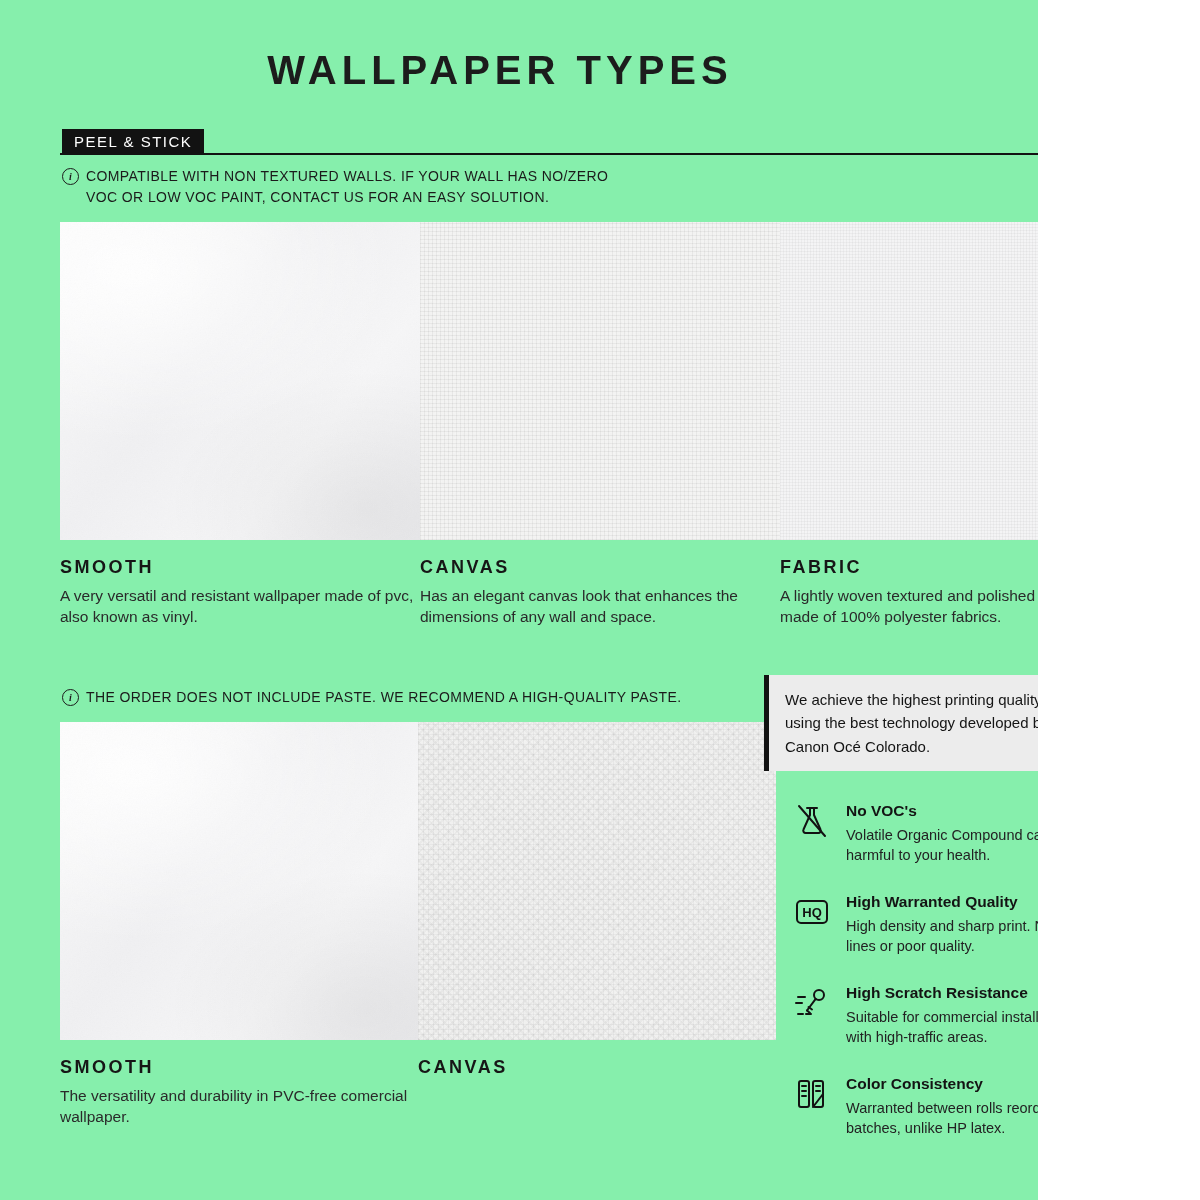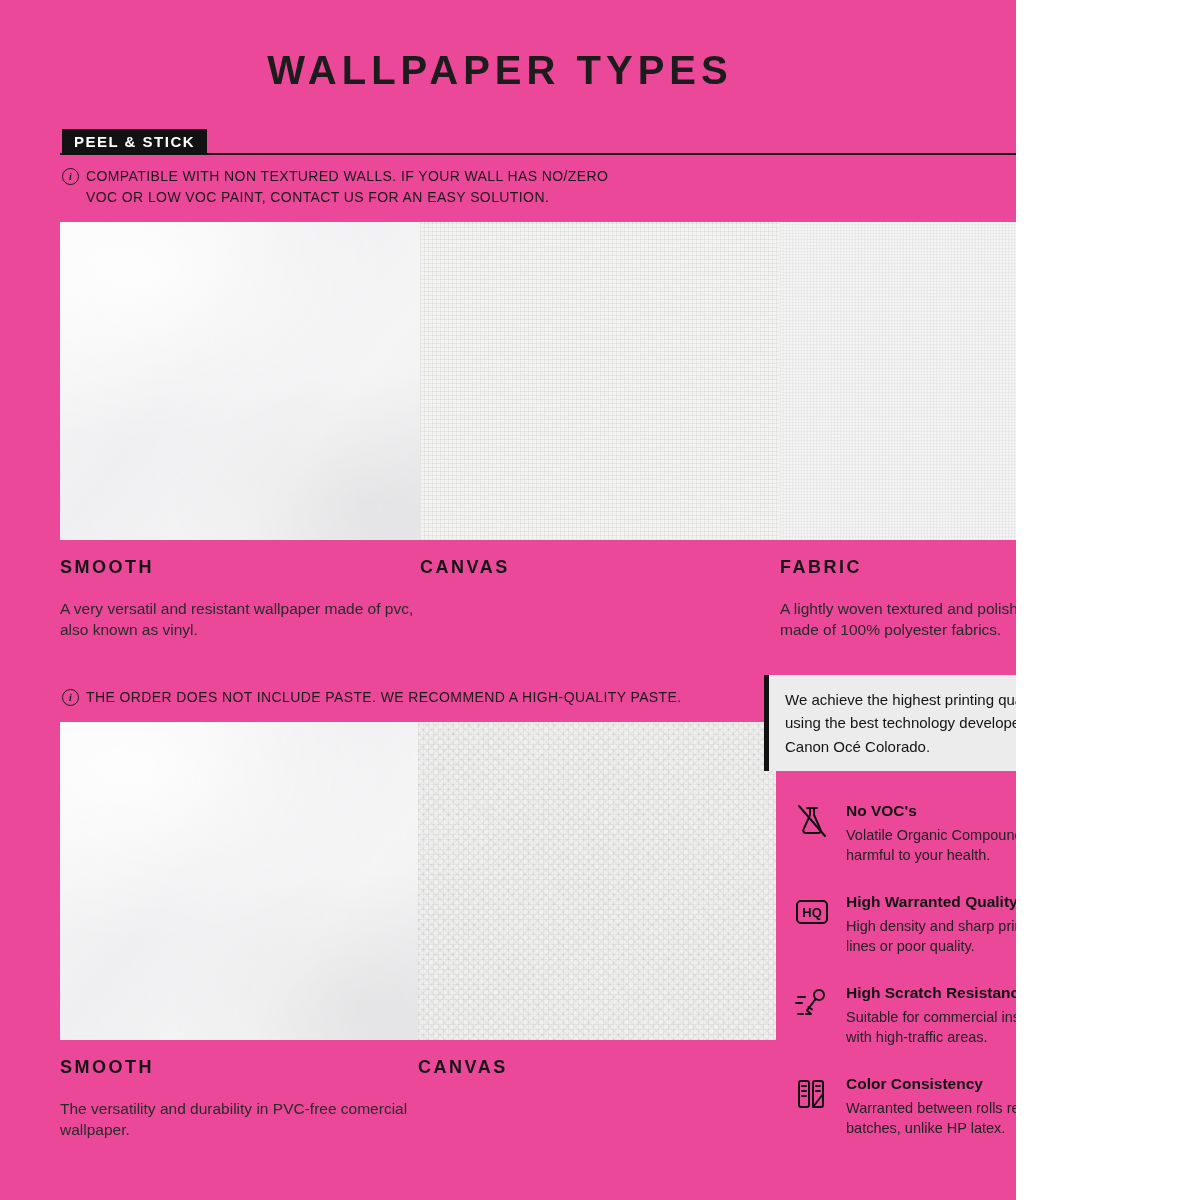--- a/index.html
+++ b/index.html
@@ -1,31 +1,31 @@
 <!DOCTYPE html>
 <html><head>
 <meta charset="utf-8">
 <style>
   html,body{margin:0;padding:0;background:#ffffff;}
   .page{
-    position:relative;width:1016px;height:1200px;background:#ec4899;overflow:hidden;
-    font-family:"Liberation Sans",sans-serif;color:#1b1b1b;
+    position:relative;width:1016px;height:1200px;background:#86efac;overflow:hidden;
+    font-family:"Liberation Sans",sans-serif;color:#1b1b1b;padding-left:22px;
   }
   
   .page-title{
     position:absolute;top:48px;left:60px;width:880px;margin:0;
     text-align:center;font-size:40px;font-weight:700;letter-spacing:5px;color:#1c1c1c;
   }
   
   .section-head{position:absolute;left:60px;width:1080px;height:25px;border-bottom:2px solid #121212;}
   .sh1{top:128px;}
   .sh2{top:649px;}
   .badge{
     position:absolute;left:2px;bottom:0;background:#121212;color:#ffffff;
-    font-size:15px;font-weight:700;letter-spacing:1.5px;line-height:1;padding:5px 12px 4px;
+    font-size:15px;font-weight:400;letter-spacing:1.5px;line-height:1;padding:5px 12px 4px;
   }
   
   .note{position:absolute;display:flex;gap:7px;font-size:14px;letter-spacing:.4px;line-height:1.5;color:#1b1b1b;}
   .n1{top:166px;left:62px;width:555px;}
   .n2{top:687px;left:62px;width:940px;}
   .info-icon{
     flex:none;width:15px;height:15px;margin-top:2px;border:1.5px solid #1b1b1b;border-radius:50%;
     display:flex;align-items:center;justify-content:center;
     font-size:10px;font-weight:700;font-style:italic;font-family:"Liberation Serif",serif;
   }
@@ -56,21 +56,21 @@
   }
   .tex-canvas-rough{
     background-color:#f3f3f2;
     background-image:
       repeating-linear-gradient(45deg, rgba(0,0,0,.03) 0 2px, rgba(255,255,255,0) 2px 6px),
       repeating-linear-gradient(-45deg, rgba(0,0,0,.03) 0 2px, rgba(255,255,255,0) 2px 6px),
       repeating-linear-gradient(0deg, rgba(0,0,0,.04) 0 1px, rgba(255,255,255,0) 1px 5px),
       repeating-linear-gradient(90deg, rgba(0,0,0,.04) 0 1px, rgba(255,255,255,0) 1px 5px);
   }
   .card-title{margin-top:17px;font-size:18px;font-weight:700;letter-spacing:2.5px;color:#161616;}
-  .card-desc{margin-top:20px;font-size:15.5px;line-height:1.38;color:#2a2a2a;padding-right:4px;}
+  .card-desc{margin-top:7px;font-size:15.5px;line-height:1.38;color:#2a2a2a;padding-right:4px;}
   
   .quality{position:absolute;left:764px;top:675px;width:334px;}
   .statement{
     background:#ececec;border-left:5px solid #121212;
     padding:13px 14px 13px 16px;font-size:15px;line-height:1.55;color:#141414;
   }
   .features{margin-top:30px;padding-left:26px;display:flex;flex-direction:column;gap:27px;}
   .feature{display:flex;gap:12px;}
   .f-icon{flex:none;width:44px;display:flex;justify-content:center;align-items:flex-start;}
   .f-icon svg{width:40px;height:40px;}
@@ -134,20 +134,21 @@
       <div class="card-desc">A very versatil and resistant wallpaper made of pvc, also known as vinyl.</div>
     </div>
 
     <div class="card">
       <div class="swatch tex-canvas">
         <svg class="noise op50">
             <rect width="100%" height="100%" filter="url(#f-weave)"></rect>
           </svg>
       </div>
       <div class="card-title">CANVAS</div>
+      <div class="card-desc">Has an elegant canvas look that enhances the dimensions of any wall and space.</div>
     </div>
 
     <div class="card">
       <div class="swatch tex-fabric">
         <svg class="noise op40">
             <rect width="100%" height="100%" filter="url(#f-fine)"></rect>
           </svg>
       </div>
       <div class="card-title">FABRIC</div>
       <div class="card-desc">A lightly woven textured and polished material made of 100% polyester fabrics.</div>

